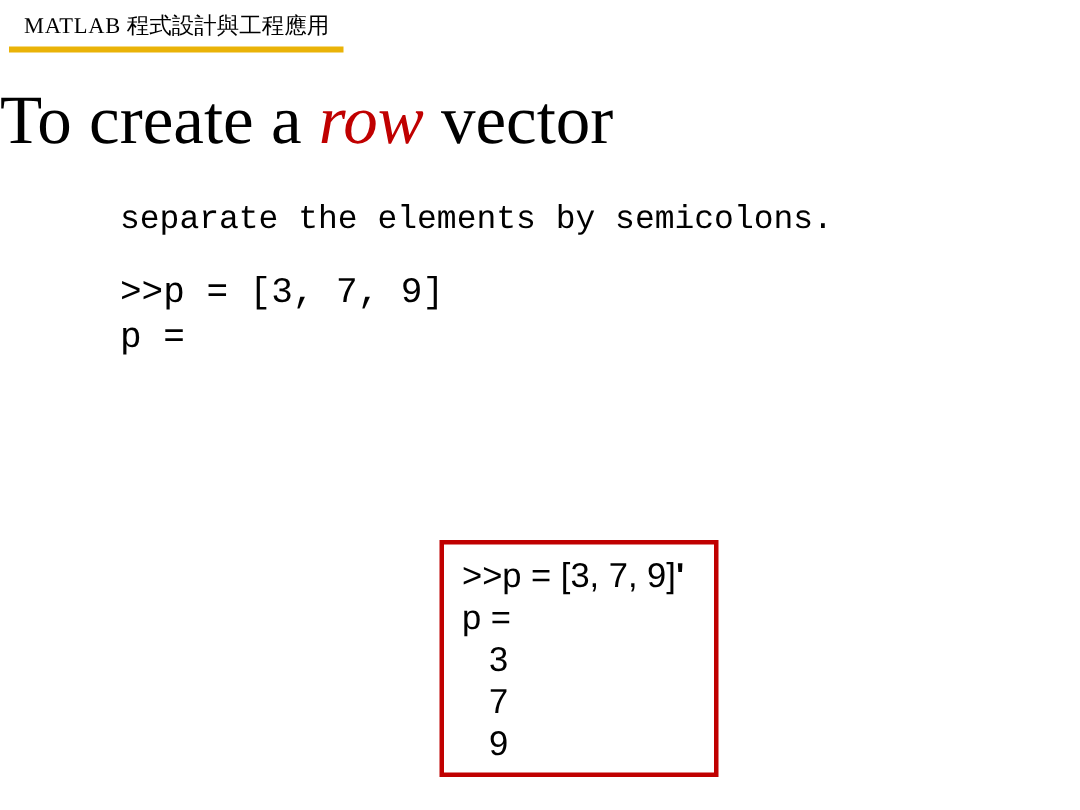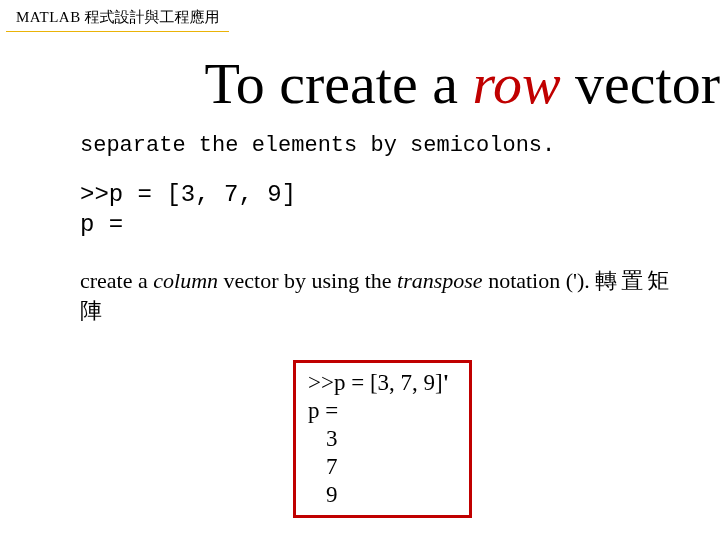--- a/index.html
+++ b/index.html
@@ -9,33 +9,33 @@
       background: #fff;
       font-family: "Times New Roman", serif;
       position: relative;
       overflow: hidden;
     }
     .header {
       padding: 8px 10px 4px 10px;
       font-size: 15px;
       font-family: "DFKai-SB", "KaiTi", serif;
       color: #000;
-      border-bottom: 1px solid #eab308;
+      border-bottom: 4px solid #eab308;
       display: inline-block;
       margin-left: 6px;
     }
     .header .matlab {
       font-family: "Times New Roman", serif;
       letter-spacing: 0.5px;
     }
     .title {
-      text-align: right;
-      font-size: 58px;
+      text-align: left;
+      font-size: 46px;
       margin-top: 18px;
-      margin-bottom: 16px;
+      margin-bottom: 28px;
       color: #000;
     }
     .title .row {
       font-style: italic;
       color: #c00000;
     }
     .content {
       padding-left: 80px;
       padding-right: 40px;
     }
@@ -59,21 +59,21 @@
     .desc .trans { font-style: italic; }
     .desc .cjk { font-family: "DFKai-SB", "KaiTi", serif; letter-spacing: 4px; }
     .redbox {
       position: absolute;
       left: 293px;
       top: 360px;
       border: 3px solid #c00000;
       padding: 6px 20px 6px 12px;
       font-size: 23px;
       line-height: 1.22;
-      font-family: Liberation Serif, serif;
+      font-family: Liberation Sans, sans-serif;
     }
     .redbox .prime { font-weight: bold; }
     .redbox .colvals { padding-left: 18px; }
   </style>
 </head>
 <body>
 
 
 
 <div class="header">
@@ -85,23 +85,20 @@
 </div>
 
 <div class="content">
   <div class="subtitle">separate the elements by semicolons.</div>
 
   <div class="code-block">
     <div>&gt;&gt;p = [3, 7, 9]</div>
     <div>p =</div>
   </div>
 
-  <div class="desc">
-    <span>create a </span><span class="col">column</span><span> vector by using the </span><span class="trans">transpose</span><span> notation (').  </span><span class="cjk">轉置矩陣</span>
-  </div>
 </div>
 
 <div class="redbox">
   <div><span>&gt;&gt;p = [3, 7, 9]</span><span class="prime">'</span></div>
   <div>p =</div>
   <div class="colvals">3</div>
   <div class="colvals">7</div>
   <div class="colvals">9</div>
 </div>
 

